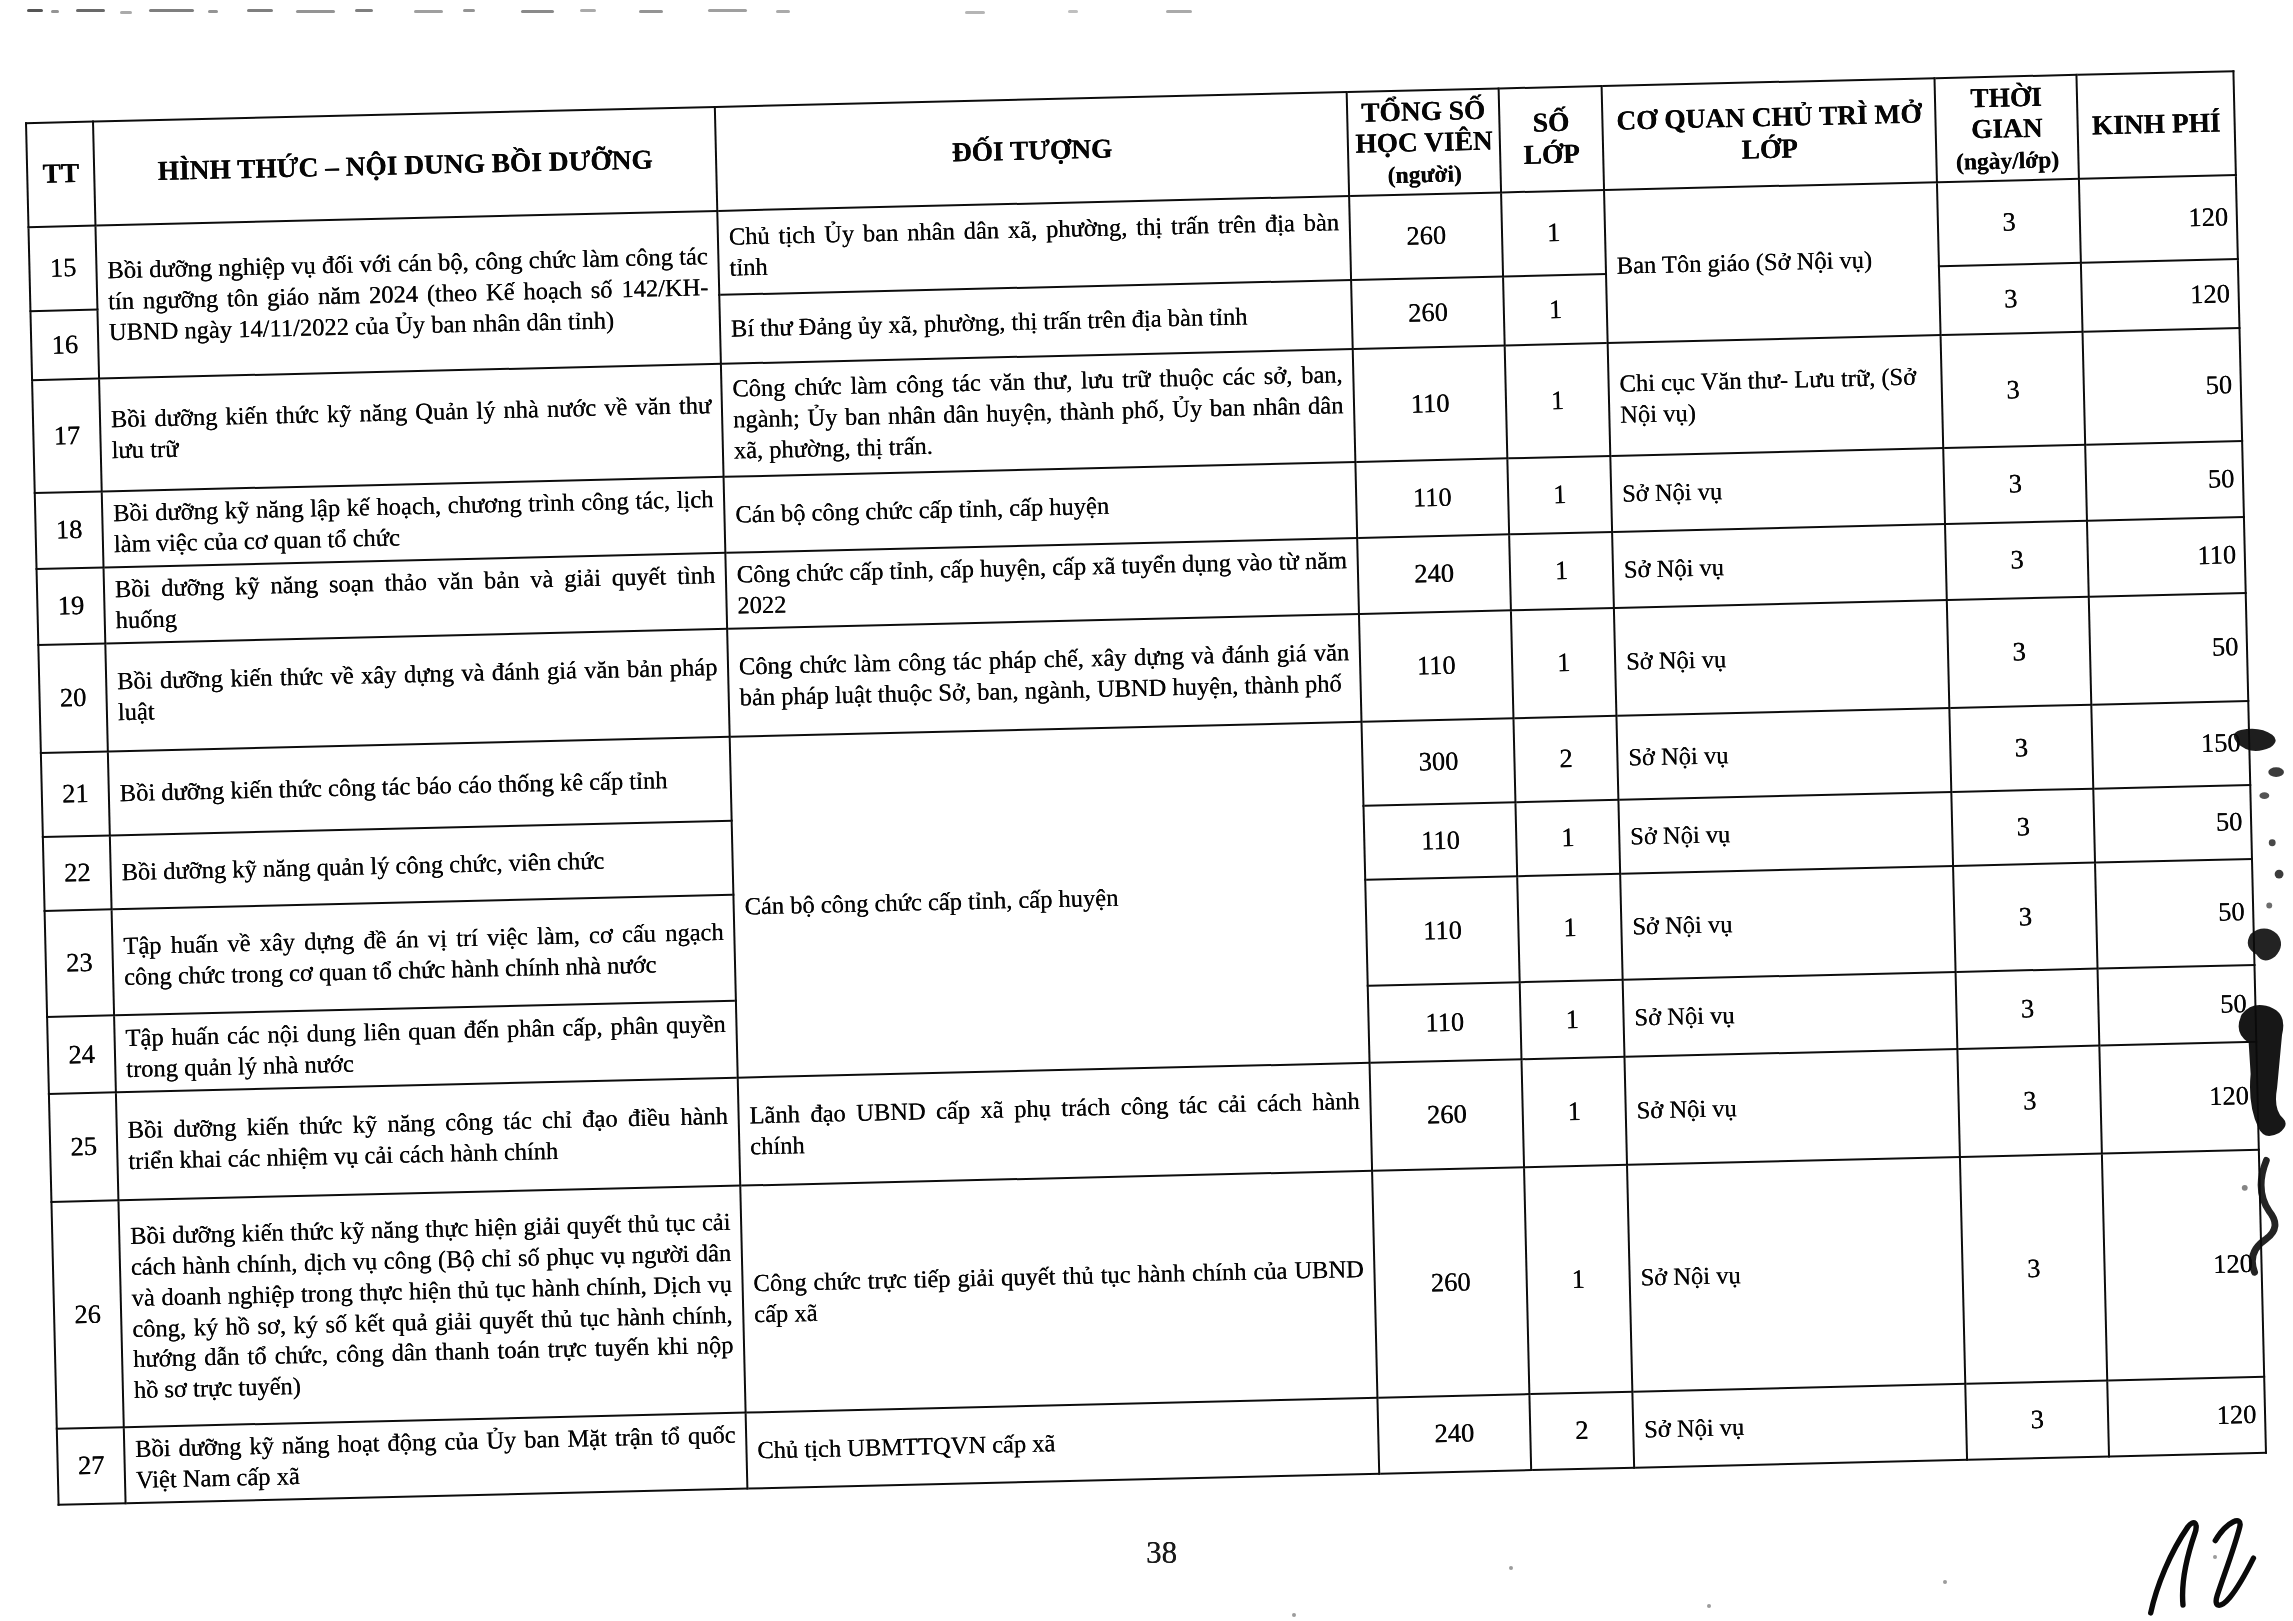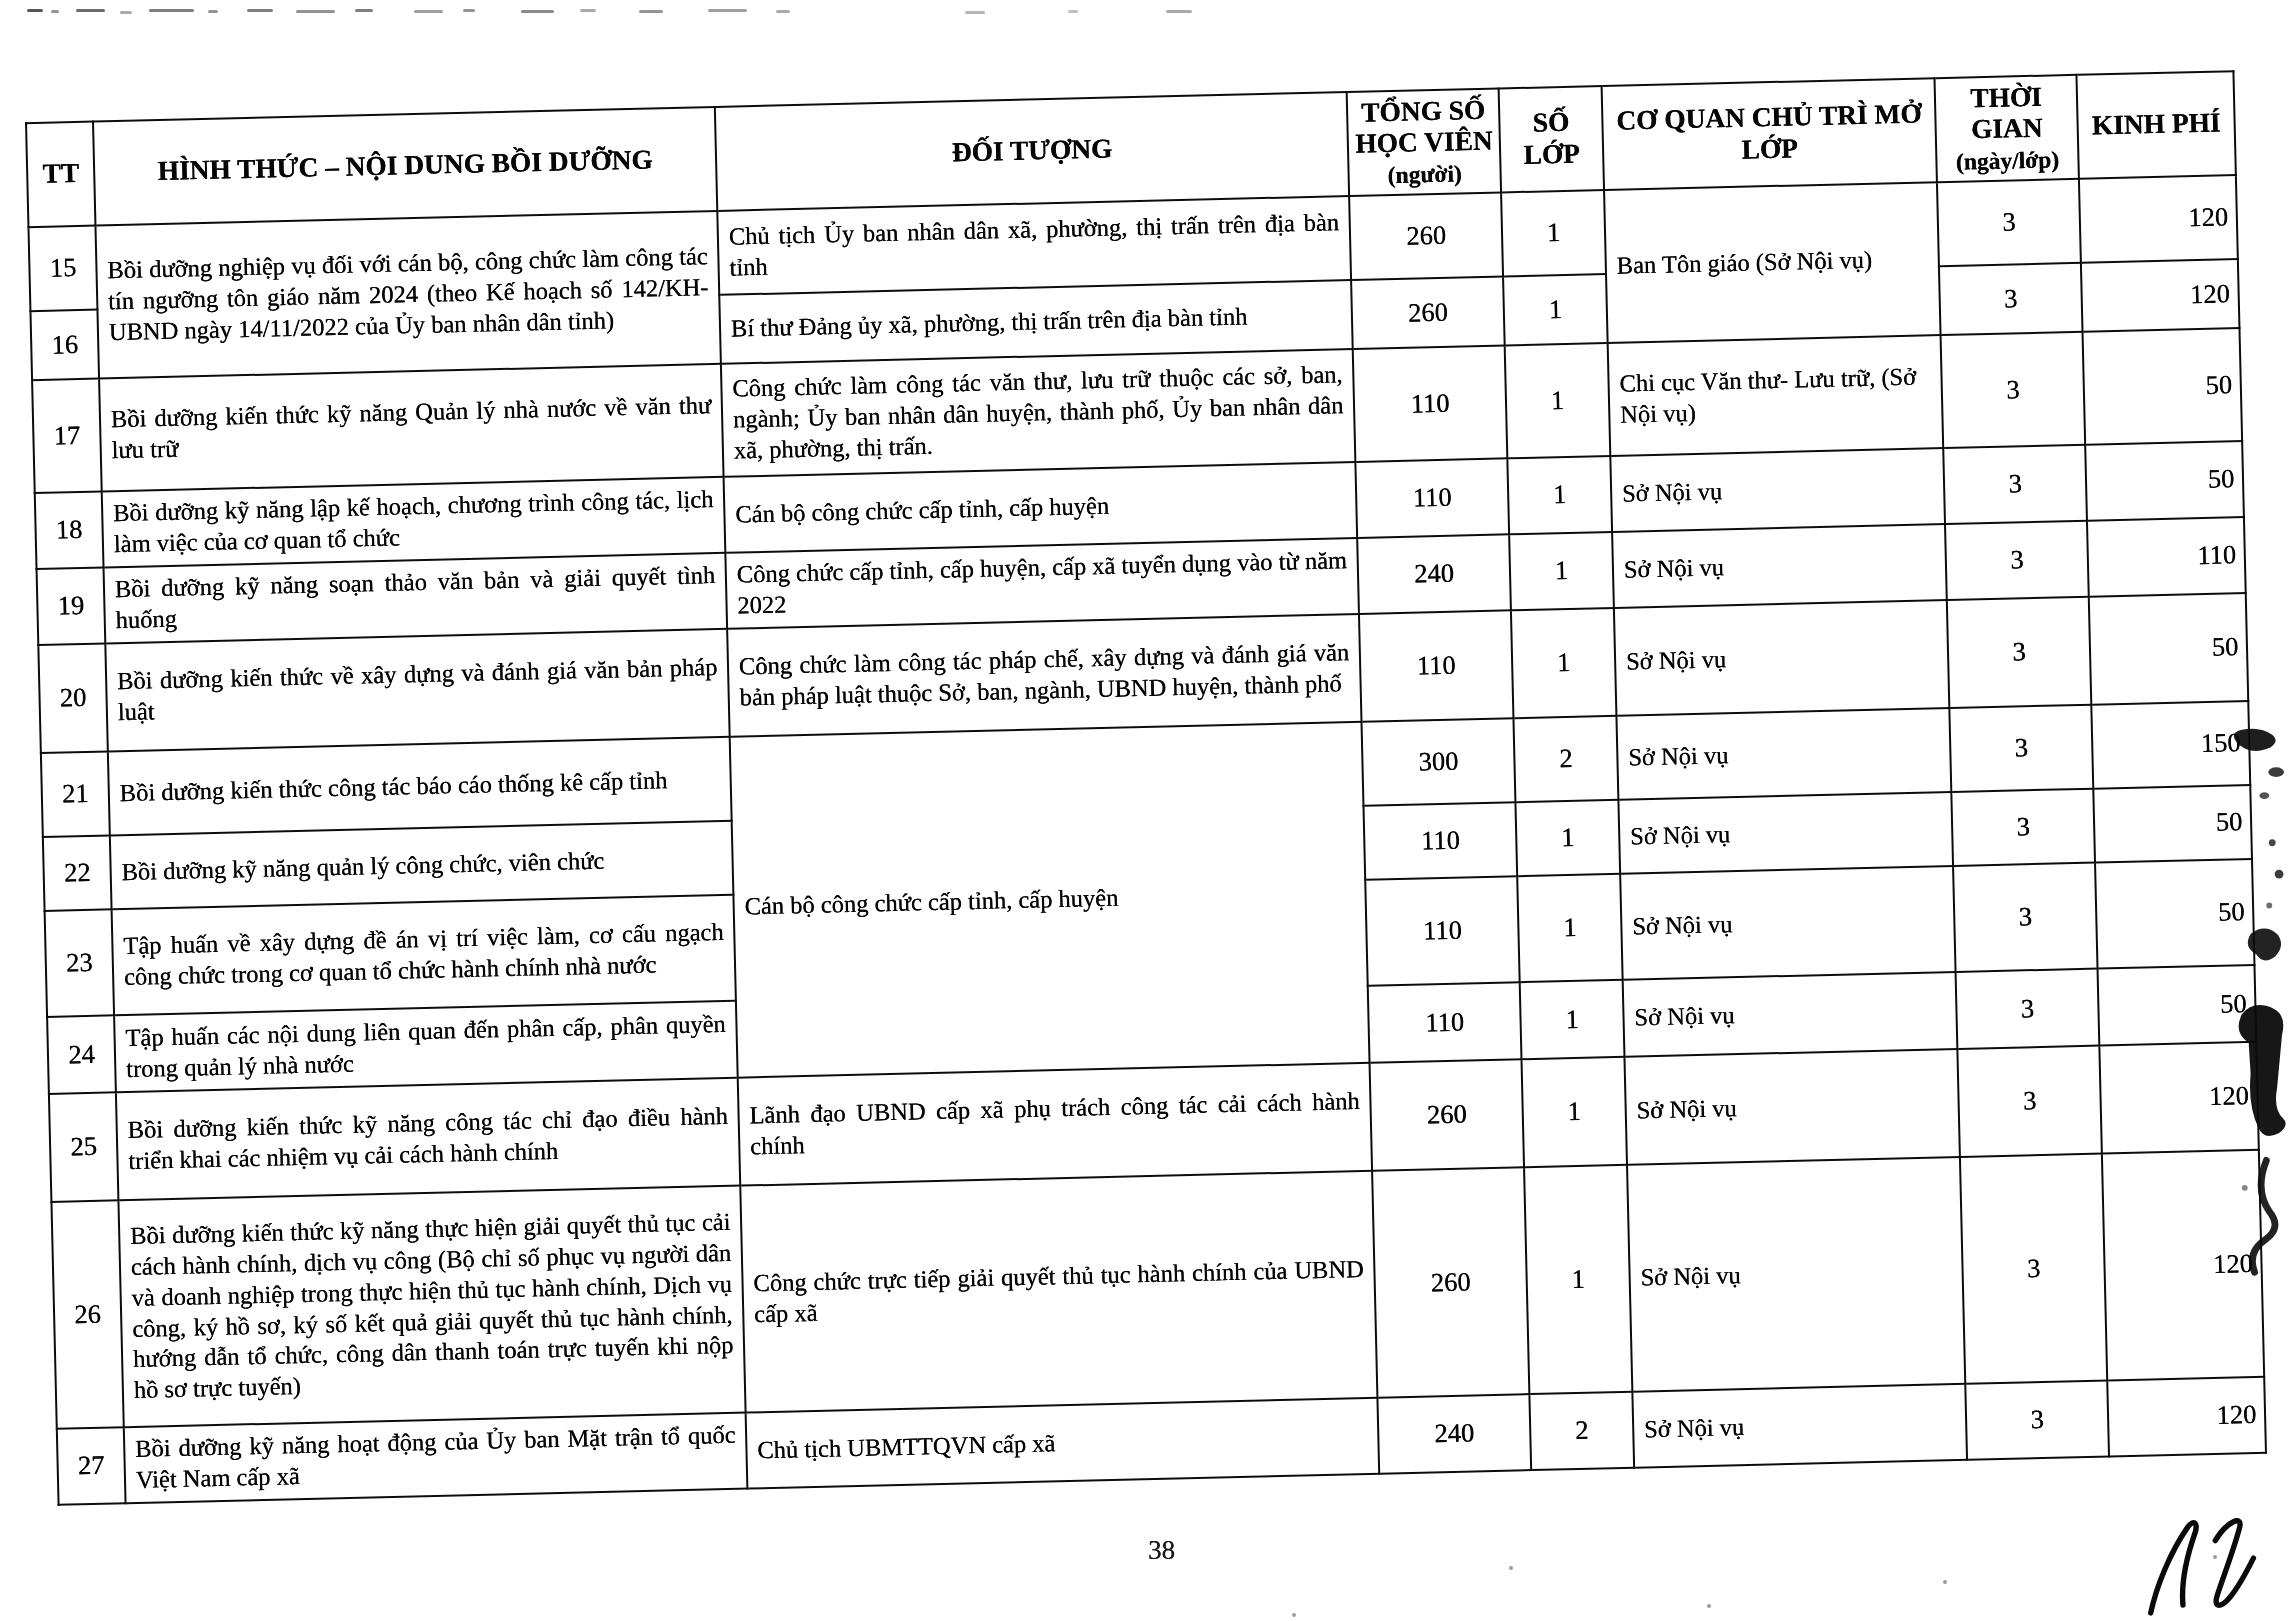--- a/index.html
+++ b/index.html
@@ -56,21 +56,21 @@
   tbody tr:nth-child(6){height:108px;}
   tbody tr:nth-child(7){height:84px;}
   tbody tr:nth-child(8){height:74px;}
   tbody tr:nth-child(9){height:106px;}
   tbody tr:nth-child(10){height:77px;}
   tbody tr:nth-child(11){height:108px;}
   tbody tr:nth-child(12){height:227px;}
   tbody tr:nth-child(13){height:76px;}
   .page-number{
     position:absolute;left:1132px;top:1535px;width:59px;
-    text-align:center;font-size:27px;color:#1a1a1a;
+    text-align:center;font-size:31px;color:#1a1a1a;
     text-shadow:0.3px 0 0 currentColor;
   }
   .speck{position:absolute;height:2.9px;background:#2a2a2a;border-radius:2px;}
   .dot{position:absolute;width:3.9px;height:3.9px;border-radius:50%;background:#4a4a4a;opacity:.55;}
   .smudge{position:absolute;left:2225px;top:727px;width:65px;height:555px;}
   .signature{position:absolute;left:2137px;top:1511px;width:137px;height:110px;}
 </style>
 </head>
 <body>
 

